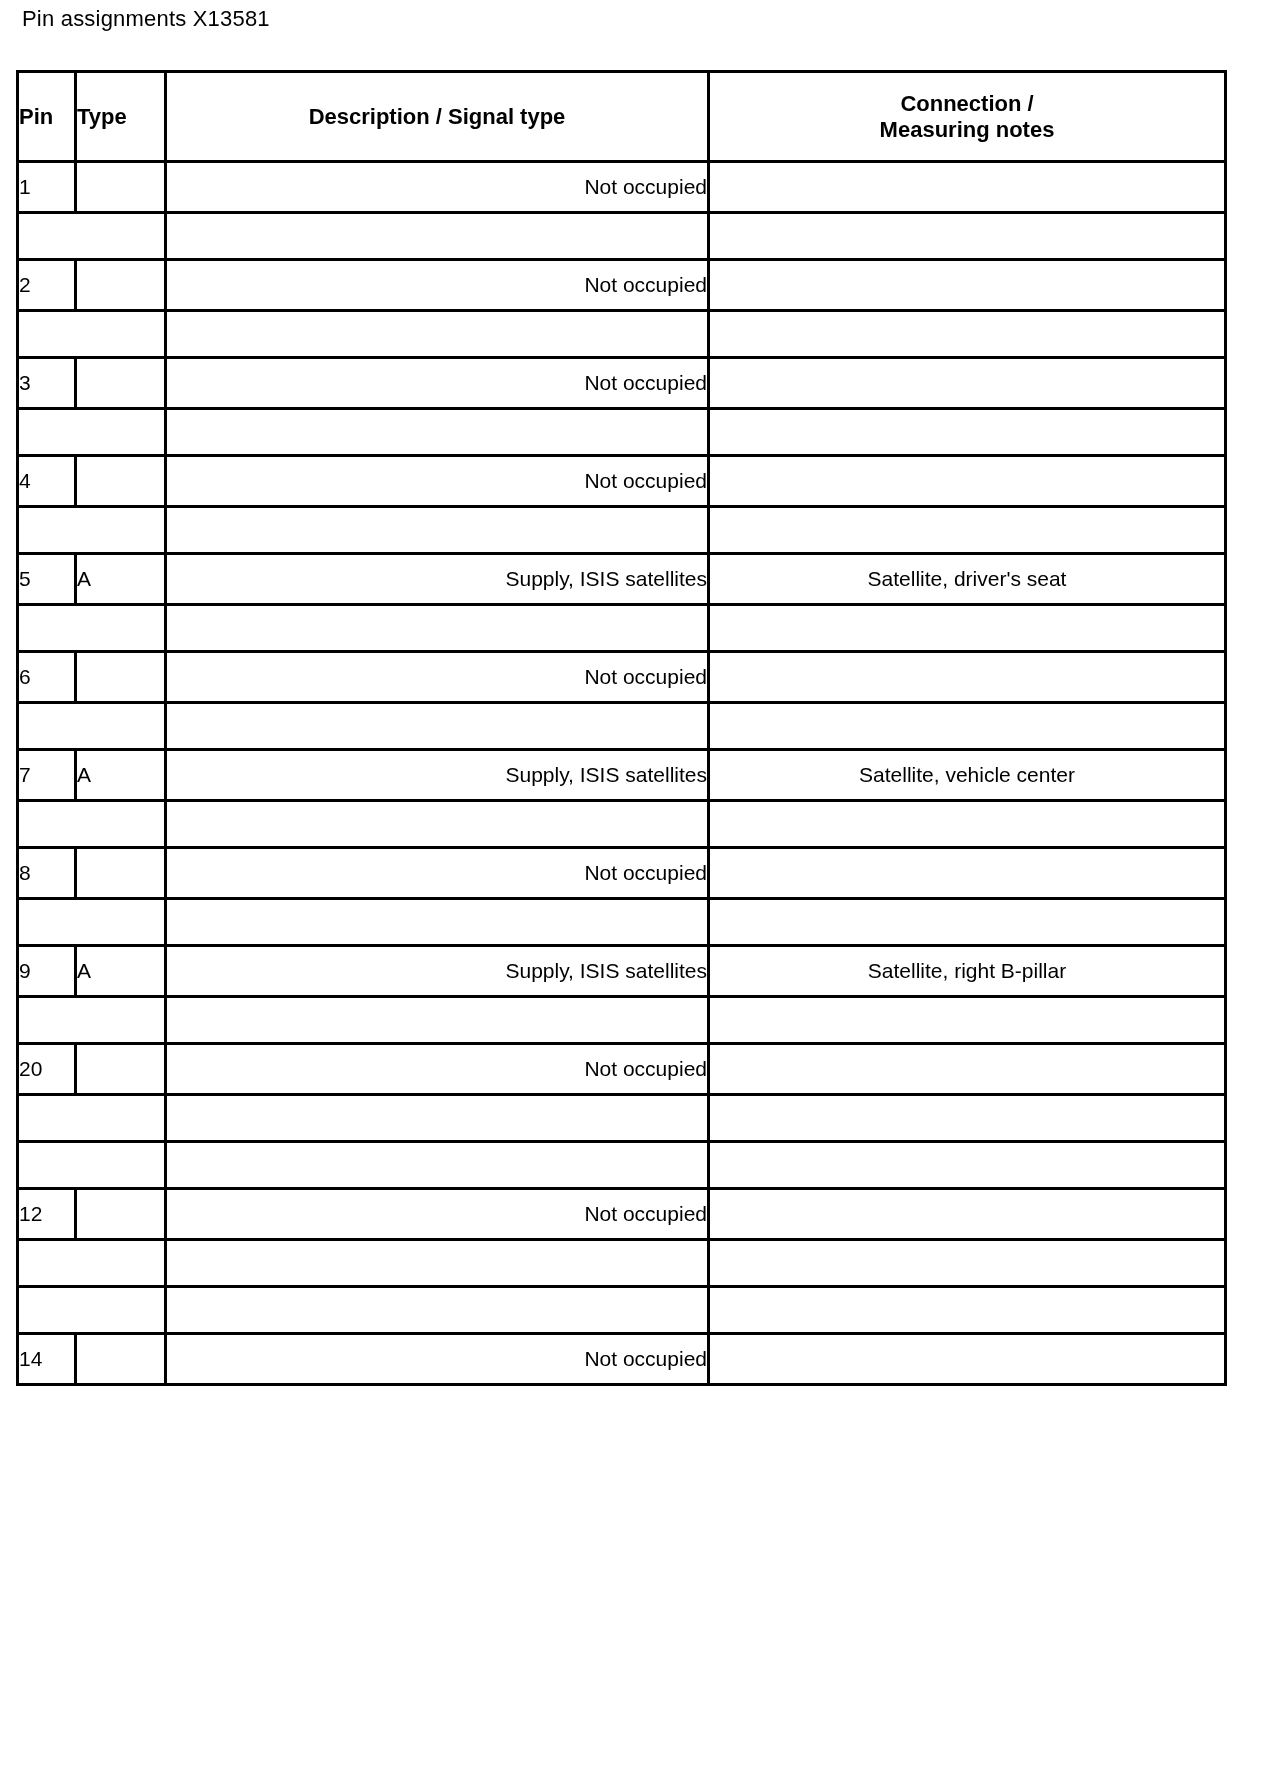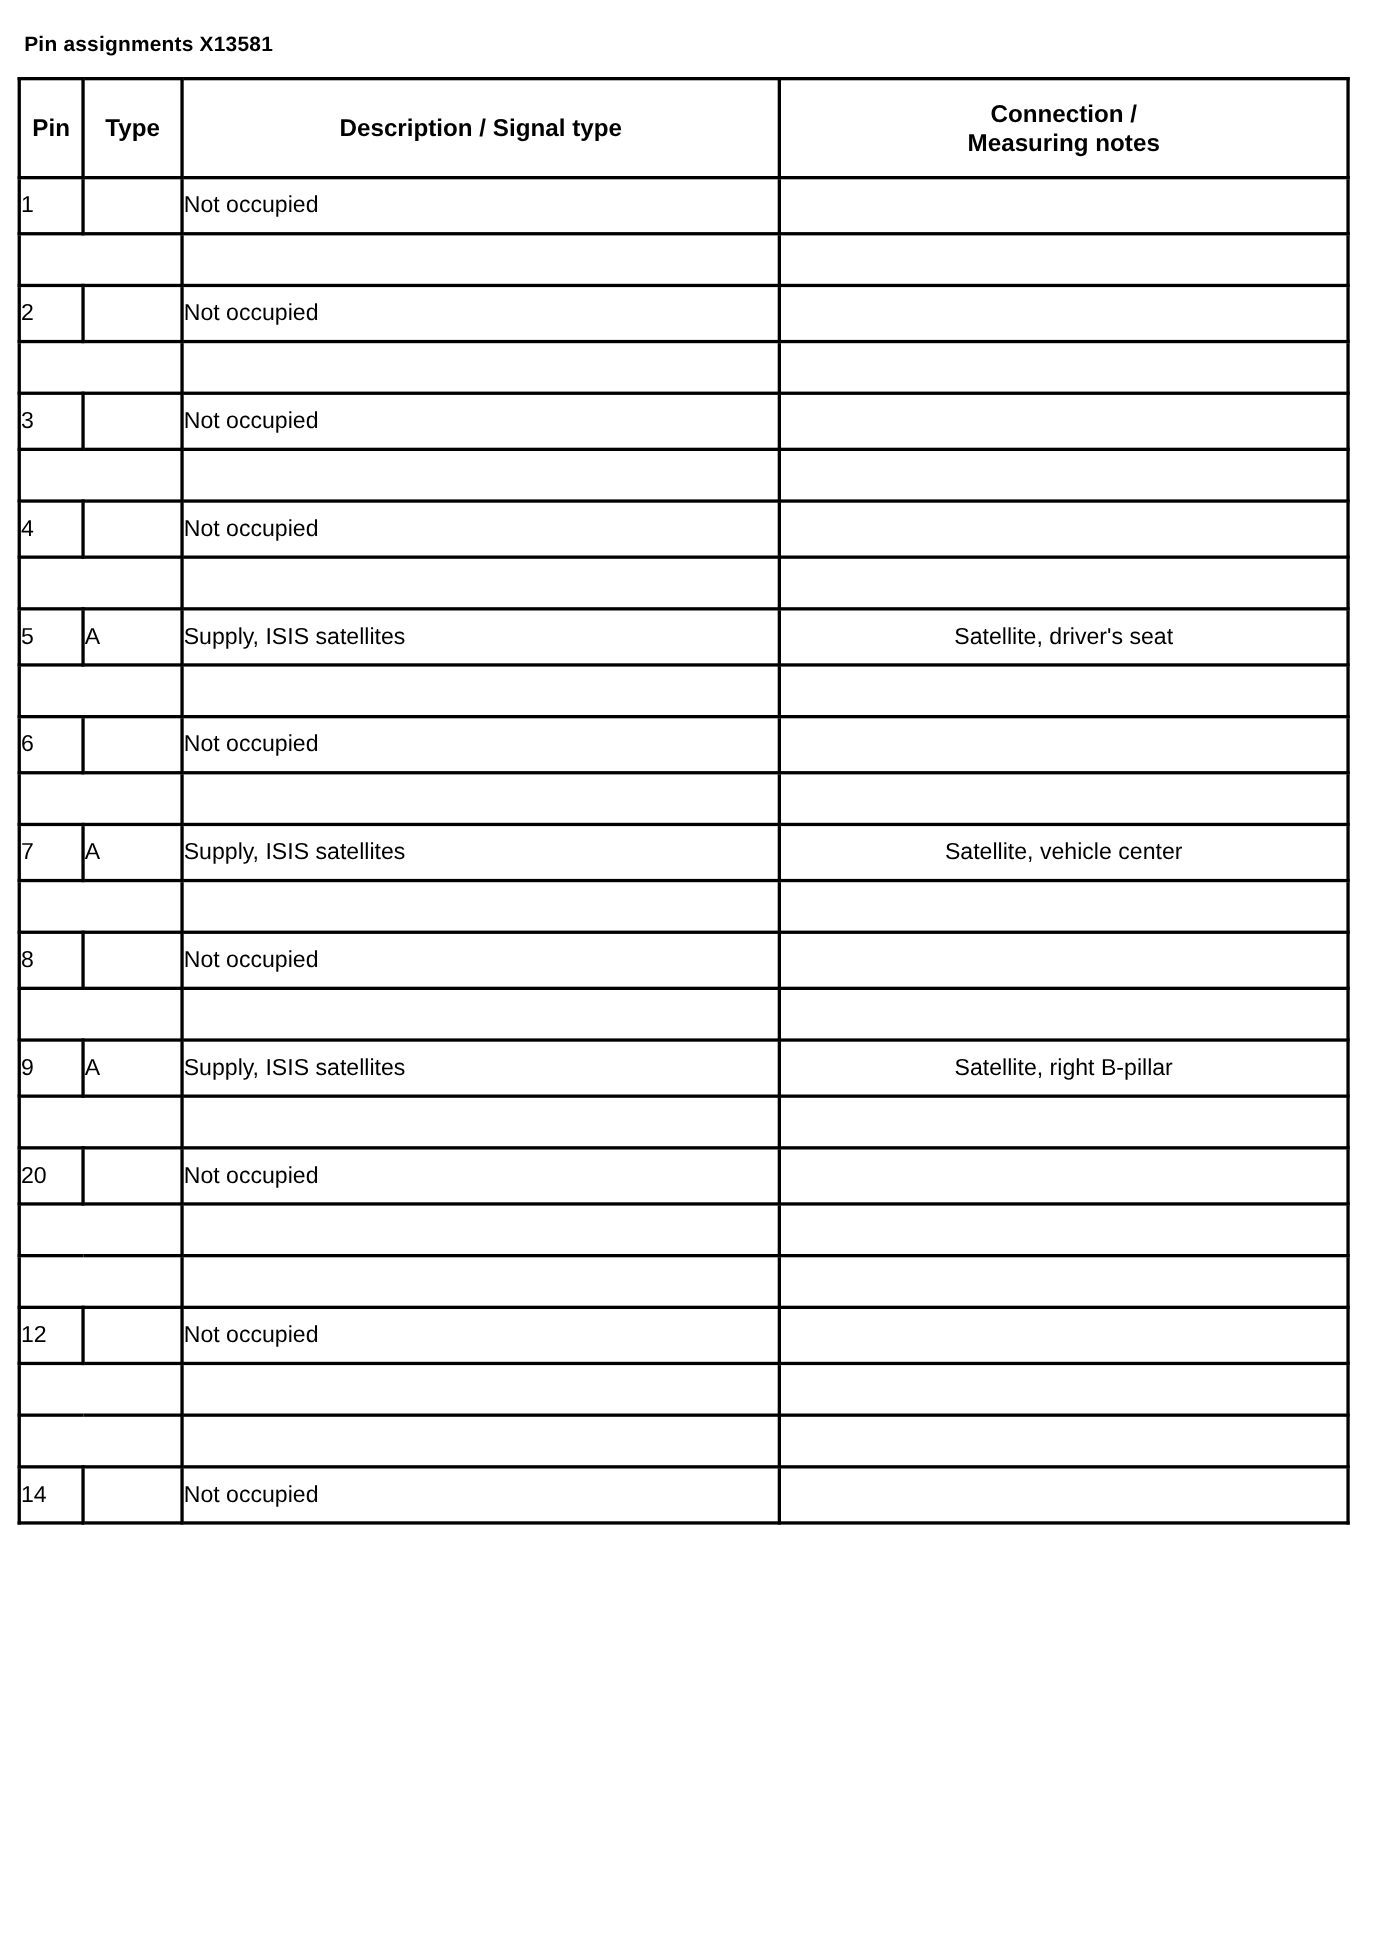--- a/index.html
+++ b/index.html
@@ -18,24 +18,23 @@
     position: relative;
     width: 1264px;
     height: 1766px;
     box-sizing: border-box;
     padding: 0;
   }
   .doc-title {
     position: absolute;
     left: 22px;
     top: 6px;
-    font-size: 19px;
-    font-weight: bold;
+    font-size: 22px;
+    font-weight: normal;
     letter-spacing: 0.2px;
-    margin-top: 24px;
   }
   .table-wrap {
     position: absolute;
     left: 16px;
     top: 70px;
     width: 1208px;
   }
   table.pin-table {
     border-collapse: collapse;
     table-layout: fixed;
@@ -53,42 +52,42 @@
     vertical-align: middle;
     font-size: 21px;
     line-height: 1.15;
   }
   table.pin-table thead th {
     height: 87px;
     font-weight: bold;
     font-size: 22px;
   }
   th.h-pin, th.h-type {
-    text-align: center;
+    text-align: left;
   }
   th.h-desc, th.h-conn {
     text-align: center;
   }
   tr.main-row td {
     height: 48px;
   }
   tr.spacer-row td {
     height: 44px;
   }
   td.pin-cell {
     padding-left: 10px;
     text-align: left;
   }
   td.type-cell {
     padding-left: 11px;
     text-align: left;
   }
   td.desc-cell {
     padding-left: 14px;
-    text-align: left;
+    text-align: right;
   }
   td.conn-cell {
     padding-left: 14px;
     text-align: center;
   }
   
   td.spacer-left {
     border-right: 3px solid #000000;
   }
 </style>

